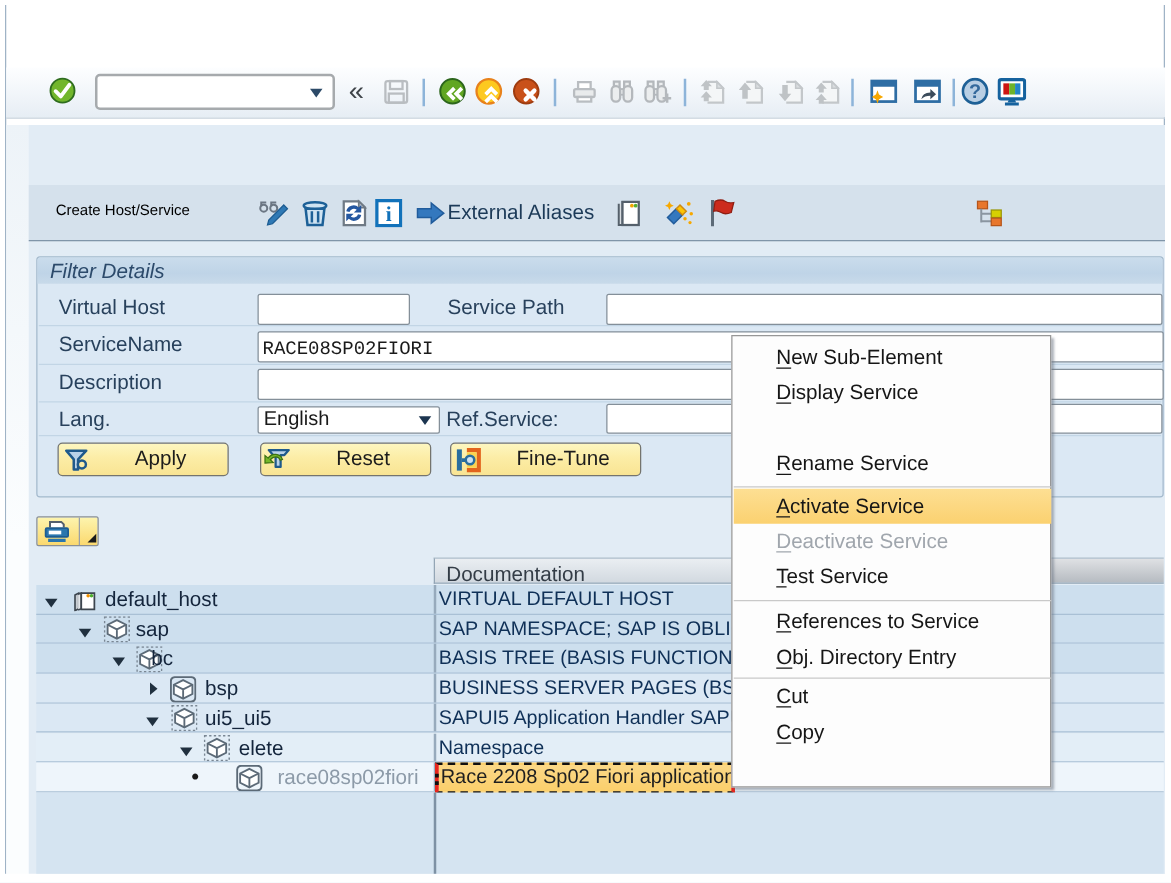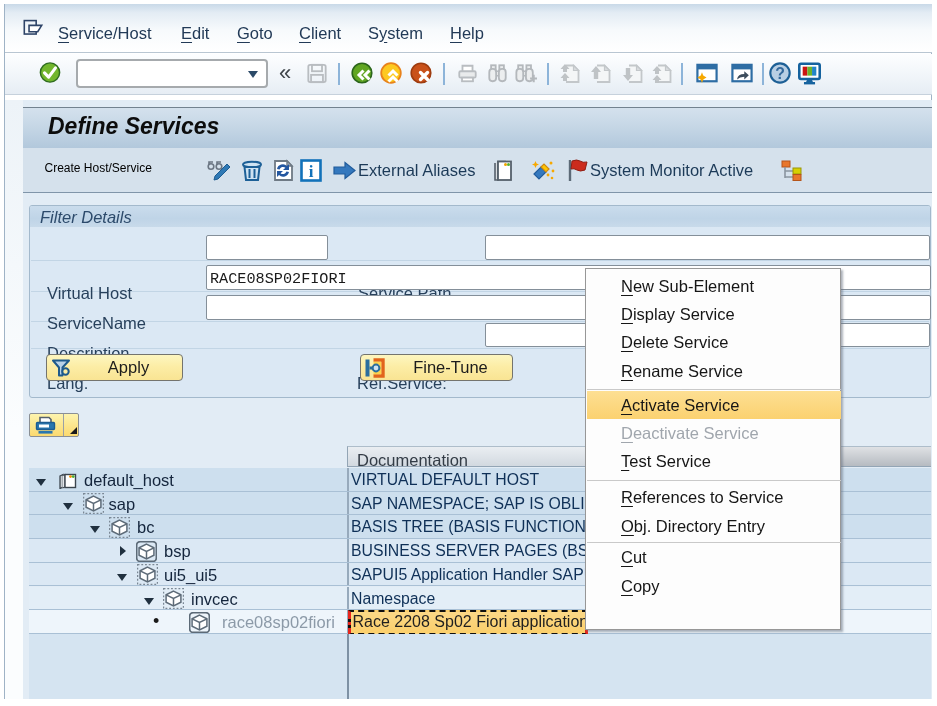--- a/index.html
+++ b/index.html
@@ -29,21 +29,21 @@
   border-top:1px solid #73828f; }
 #titlebar span { position:absolute; left:25px; top:5px; font-size:23px; font-weight:bold; font-style:italic; color:#0c0c0c; }
 #apptb { left:0; top:48px; width:909px; height:45px; background:#d5e1ec; border-bottom:1px solid #8095a9; }
 
 #gbox { left:6px; top:105px; width:902px; height:193px; border:1px solid #a3b9cc; border-radius:3px;
   background:#dbe8f4; }
 #gboxhead { left:0; top:0; width:900px; height:21px;
   background:linear-gradient(#cadcec, #bfd4e7 60%, #c8daea); border-radius:2px 2px 0 0;font-style:italic; }
 #gboxhead span { position:absolute; left:10px; top:1.5px; font-size:16.5px; color:#2c4a6b; }
 .frow-line { position:absolute; left:1px; width:898px; height:1px; background:#c2d5e5; }
-.flabel { position:absolute; font-size:16.5px; color:#28415c;margin-top:47px; }
+.flabel { position:absolute; font-size:16.5px; color:#28415c; }
 .finput { position:absolute; height:25px; background:#fff; border:1px solid #848f99; border-radius:2px; }
 .fbtn { position:absolute; top:148px; height:27px; background:linear-gradient(#fdf6c0 0%, #fceda6 45%, #f9e493 100%);
   border:1px solid #74746e; border-radius:4px; font-size:16.5px; color:#1c1c1c; text-align:center; padding-left:28px; }
 
 .th { position:absolute; top:345.5px; height:21.5px; background:linear-gradient(#eaeef2, #d2d9e0);
   border-top:1px solid #aebdca; border-bottom:1px solid #93a5b5; font-size:16.5px; color:#333c46; }
 .row { position:absolute; left:6px; width:902px; height:23.7px; border-bottom:1px solid #a9c0d5; }
 .cell2 { position:absolute; left:318px; top:0; width:584px; height:100%; border-left:2px solid #97aabc; }
 .doctext { position:absolute; left:2px; top:3px; font-size:15.8px; color:#0f3057; white-space:nowrap; overflow:hidden; }
 .treetext { position:absolute; top:3px; font-size:16.5px; color:#14253c; white-space:nowrap; }
@@ -60,32 +60,20 @@
 #hl { position:absolute; left:1px; top:122px; width:254px; height:28px; background:linear-gradient(#fddf93,#fbd170); }
 u { text-decoration:underline; text-underline-offset:2.5px; }
 </style>
 </head>
 <body>
 <div id="win">
 
   <div class="abs" style="left:4px;top:4px;width:1px;height:695px;background:#9fb3c6;"></div>
   <div class="abs" style="left:931px;top:4px;width:1px;height:695px;background:#9fb3c6;"></div>
 
-  <div id="menubar" class="abs">
-    <svg class="abs" style="left:17px;top:15px" width="22" height="19" viewBox="0 0 26 24">
-      <rect x="2" y="2" width="15" height="17" fill="none" stroke="#2e4468" stroke-width="2"></rect>
-      <path d="M 8 8 L 24 8 L 19 16 L 8 16 Z" fill="#fff" stroke="#2e4468" stroke-width="2"></path>
-    </svg>
-    <span class="mi" style="left:53px"><u>S</u>ervice/Host</span>
-    <span class="mi" style="left:176px"><u>E</u>dit</span>
-    <span class="mi" style="left:232px"><u>G</u>oto</span>
-    <span class="mi" style="left:294px"><u>C</u>lient</span>
-    <span class="mi" style="left:363px">S<u>y</u>stem</span>
-    <span class="mi" style="left:445px"><u>H</u>elp</span>
-  </div>
 
   <div id="toolbar" class="abs">
     <svg class="abs" style="left:34px;top:7px" width="22" height="23" viewBox="0 0 24 24">
       <circle cx="12" cy="12" r="10.5" fill="#72b62c" stroke="#2f6d1f" stroke-width="1.6"></circle>
       <path d="M 6 12.5 L 10.5 17 L 18 7" fill="none" stroke="#fff" stroke-width="3.4" stroke-linecap="round" stroke-linejoin="round"></path>
     </svg>
     <div id="cmd">
         <div class="arr"></div>
       </div>
     <div class="abs" style="left:274px;top:6px;font-size:22px;color:#3f4449;">«</div>
@@ -174,23 +162,20 @@
       <rect x="5.5" y="5" width="5.5" height="10.5" fill="#cc1512"></rect>
       <rect x="11" y="5" width="5.5" height="10.5" fill="#6db32a"></rect>
       <rect x="16.5" y="5" width="5" height="10.5" fill="#2285c8"></rect>
       <path d="M 11 19.5 L 16 19.5 L 17.5 23 L 9.5 23 Z" fill="#15629e"></path>
       <rect x="7" y="23" width="13" height="2.8" fill="#15629e"></rect>
     </svg>
   </div>
 
   <div id="screen" class="abs">
    <div id="panel">
-    <div id="titlebar" class="abs">
-          <span>Define Services</span>
-        </div>
     <div id="apptb" class="abs">
       <span class="abs" style="left:21.5px;top:13px;font-size:12px;color:#000000;">Create Host/Service</span>
 
       <svg class="abs" style="left:183px;top:11px" width="25" height="23" viewBox="0 0 25 23">
         <path d="M 3 6 L 3 3 L 7 3 M 11 6 L 11 3 L 15 3" fill="none" stroke="#6b7683" stroke-width="1.6"></path>
         <circle cx="5" cy="7.5" r="2.8" fill="none" stroke="#6b7683" stroke-width="1.6"></circle>
         <circle cx="13" cy="7.5" r="2.8" fill="none" stroke="#6b7683" stroke-width="1.6"></circle>
         <path d="M 21 5 L 24 8 L 12 20 L 8 21 L 9 17 Z" fill="#2f79b5" stroke="#1d5c92" stroke-width="1"></path>
       </svg>
 
@@ -233,21 +218,20 @@
               <circle cx="22" cy="12" r="1.4"></circle>
               <circle cx="17" cy="16" r="1.4"></circle>
               <circle cx="21" cy="19" r="1.3"></circle>
             </g>
       </svg>
 
       <svg class="abs" style="left:543px;top:10px" width="22" height="25" viewBox="0 0 22 25">
         <path d="M 4 2 L 4 23" stroke="#5c6a77" stroke-width="2.4"></path>
         <path d="M 6 3 Q 11 1 14 3 T 21 4 L 19 12 Q 14 14 11 12 T 5 11 Z" fill="#cc2b1d" stroke="#8f1d12" stroke-width="1"></path>
       </svg>
-      <span class="abs" style="left:567px;top:13px;font-size:16.5px;color:#1c3a58;">System Monitor Active</span>
 
       <svg class="abs" style="left:757px;top:11px" width="24" height="23" viewBox="0 0 24 23">
         <rect x="2" y="2" width="8" height="6" fill="#e8762c" stroke="#b5551a" stroke-width="1"></rect>
         <path d="M 5 8 L 5 19 M 5 12 L 13 12 M 5 18 L 13 18" stroke="#8a95a0" stroke-width="1.6" fill="none"></path>
         <rect x="13" y="9" width="8" height="6" fill="#d6d002" stroke="#9a9609" stroke-width="1"></rect>
         <rect x="13" y="15.5" width="8" height="6" fill="#e8762c" stroke="#b5551a" stroke-width="1"></rect>
       </svg>
     </div>
 
     <div id="gbox" class="abs">
@@ -260,28 +244,38 @@
       <div class="frow-line" style="top:142px"></div>
       <span class="flabel" style="left:17px;top:31px">Virtual Host</span>
       <div class="finput" style="left:176px;top:29px;width:122px;"></div>
       <span class="flabel" style="left:328px;top:31px">Service Path</span>
       <div class="finput" style="left:455px;top:29px;width:445px;"></div>
       <span class="flabel" style="left:17px;top:61px">ServiceName</span>
       <div class="finput" style="left:176px;top:59px;width:725px;font-family:'Liberation Mono',monospace;font-size:15.2px;color:#1a1a1a;padding:4px 0 0 3px;">RACE08SP02FIORI</div>
       <span class="flabel" style="left:17px;top:91px">Description</span>
       <div class="finput" style="left:176px;top:89px;width:725px;"></div>
       <span class="flabel" style="left:17px;top:121px">Lang.</span>
+      <div class="finput" style="left:176px;top:119px;width:146px;height:22px;font-size:16px;color:#1a1a1a;padding:1px 0 0 4px;">English
+        <span style="position:absolute;right:6px;top:7px;width:0;height:0;border-left:5.5px solid transparent;border-right:5.5px solid transparent;border-top:7px solid #1c3550;"></span>
+      </div>
       <span class="flabel" style="left:327px;top:121px">Ref.Service:</span>
       <div class="finput" style="left:455px;top:117px;width:445px;height:24px;"></div>
       <div class="fbtn" style="left:16px;width:137px;">
         <svg class="abs" style="left:4px;top:3px" width="21" height="21" viewBox="0 0 21 21">
           <path d="M 2 2.5 L 18 2.5 L 11.5 9.5 L 11.5 17.5 L 8 17.5 L 8 9.5 Z" fill="#b9d2e8" stroke="#1f5a8c" stroke-width="2" stroke-linejoin="round"></path>
           <circle cx="14.5" cy="13.5" r="3.2" fill="#fceda6" stroke="#1f5a8c" stroke-width="2"></circle>
         </svg>
         <span style="position:relative;top:3px;">Apply</span>
+      </div>
+      <div class="fbtn" style="left:178px;width:137px;">
+        <svg class="abs" style="left:2px;top:2px" width="23" height="23" viewBox="0 0 23 23">
+          <path d="M 4 3 L 20 3 L 16.5 7 L 13.5 7 L 13.5 16.5 L 9.5 16.5 L 9.5 7 L 7.5 7 Z" fill="#b9d2e8" stroke="#1f5a8c" stroke-width="1.8" stroke-linejoin="round"></path>
+          <path d="M 15 10.5 C 13 5.5 6.5 5 3.5 9.5 L 1 7.5 L 1 13.5 L 7.5 13 L 5.2 10.8 C 8 7.5 12 8 13.2 11.2 Z" fill="#76b82a" stroke="#3c7212" stroke-width="1"></path>
+        </svg>
+        <span style="position:relative;top:3px;">Reset</span>
       </div>
       <div class="fbtn" style="left:330px;width:153px;">
         <svg class="abs" style="left:3px;top:2px" width="22" height="22" viewBox="0 0 22 22">
           <path d="M 9.5 3 L 19 3 L 19 19 L 9.5 19" fill="none" stroke="#e2641c" stroke-width="3.4"></path>
           <path d="M 9.5 6 L 16 6 L 16 16 L 9.5 16" fill="none" stroke="#fcd24e" stroke-width="2.4"></path>
           <rect x="1.5" y="2.5" width="4" height="17" fill="#2a6e9e"></rect>
           <path d="M 5.5 9.5 L 10 9.5 L 10 12.5 L 5.5 12.5 Z" fill="#2a6e9e"></path>
           <circle cx="12" cy="11" r="3.4" fill="#cfe2f0" stroke="#2a6e9e" stroke-width="2"></circle>
         </svg>
         <span style="position:relative;top:3px;">Fine-Tune</span>
@@ -333,21 +327,21 @@
 
     <div class="row" style="top:415.4px;background:#cddfee;">
       <div class="cell2">
             <span class="doctext">BASIS TREE (BASIS FUNCTIONS)</span>
           </div>
       <div class="tri-d" style="left:61px"></div>
       <svg class="cubewrap" style="left:80px" viewBox="0 0 17 17">
             <rect x="0.5" y="0.5" width="16" height="16" fill="none" stroke="#7a8794" stroke-width="1" stroke-dasharray="1.5,1.5"></rect>
             <use href="#cubebody"></use>
           </svg>
-      <span class="treetext" style="left:108px">bc</span>
+      <span class="treetext" style="left:92px">bc</span>
     </div>
 
     <div class="row" style="top:439.1px;background:#dbe8f4;">
       <div class="cell2">
             <span class="doctext">BUSINESS SERVER PAGES (BSP) RUNTIME</span>
           </div>
       <div class="tri-r" style="left:91px"></div>
       <svg class="cubewrap" style="left:107px" viewBox="0 0 17 17">
             <rect x="0.5" y="0.5" width="16" height="16" rx="3" fill="none" stroke="#5c6a77" stroke-width="1.4"></rect>
             <use href="#cubebody"></use>
@@ -369,21 +363,21 @@
 
     <div class="row" style="top:486.5px;background:#e3eef7;">
       <div class="cell2">
             <span class="doctext">Namespace</span>
           </div>
       <div class="tri-d" style="left:115px"></div>
       <svg class="cubewrap" style="left:134px" viewBox="0 0 17 17">
             <rect x="0.5" y="0.5" width="16" height="16" fill="none" stroke="#7a8794" stroke-width="1" stroke-dasharray="1.5,1.5"></rect>
             <use href="#cubebody"></use>
           </svg>
-      <span class="treetext" style="left:162px">invcec</span>
+      <span class="treetext" style="left:162px">elete</span>
     </div>
 
     <div class="row" style="top:510.2px;background:#eef5fb;">
       <div class="cell2"></div>
       <span class="abs" style="left:124px;top:1px;font-size:18px;color:#1a1a1a;">•</span>
       <svg class="cubewrap" style="left:160px" viewBox="0 0 17 17">
             <rect x="0.5" y="0.5" width="16" height="16" rx="3" fill="none" stroke="#5c6a77" stroke-width="1.4"></rect>
             <use href="#cubebody"></use>
           </svg>
       <span class="treetext" style="left:193px;color:#8c9aa8;">race08sp02fiori</span>
@@ -400,23 +394,20 @@
    </div>
   </div>
 
   <div id="cmenu" class="abs">
     <div id="hl"></div>
     <div class="item" style="top:2px">
         <span><u>N</u>ew Sub-Element</span>
       </div>
     <div class="item" style="top:30px">
         <span><u>D</u>isplay Service</span>
-      </div>
-    <div class="item" style="top:58px">
-        <span><u>D</u>elete Service</span>
       </div>
     <div class="item" style="top:86.5px">
         <span><u>R</u>ename Service</span>
       </div>
     <div class="sepline" style="top:120px"></div>
     <div class="item" style="top:120.5px">
         <span><u>A</u>ctivate Service</span>
       </div>
     <div class="item dis" style="top:148.5px">
         <span><u>D</u>eactivate Service</span>

